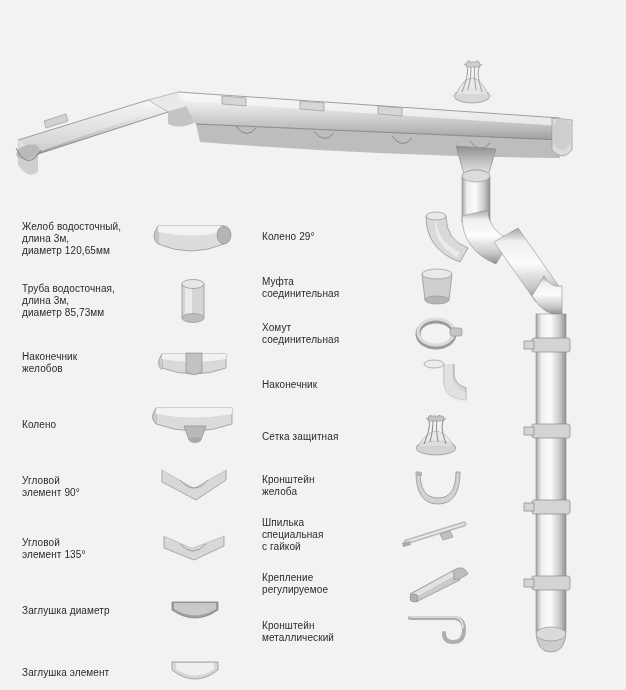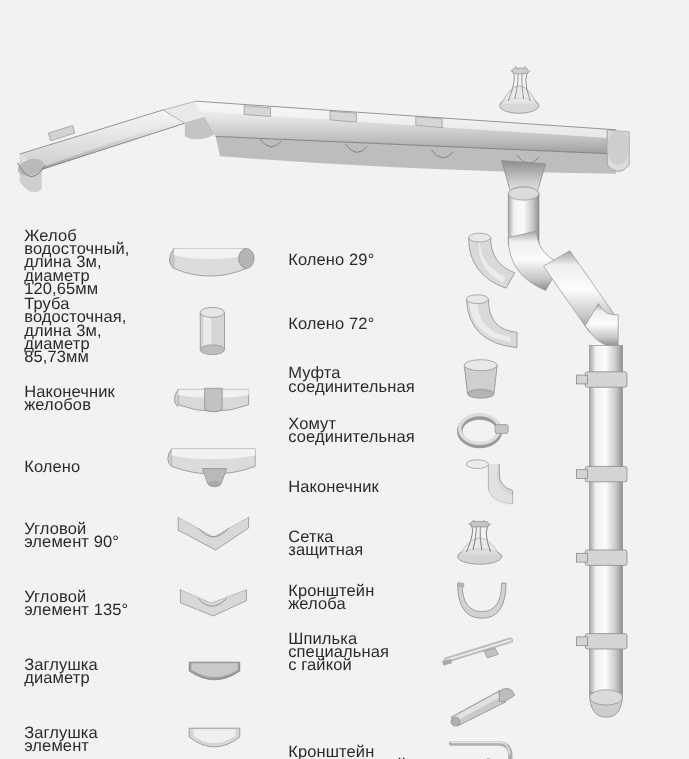--- a/index.html
+++ b/index.html
@@ -40,21 +40,21 @@
   .row {
     position: relative;
     height: 62px;
   }
   .row-label {
     position: absolute;
     left: 0;
     top: 50%;
     transform: translateY(-50%);
     width: 110px;
-    font-size: 15px;
+    font-size: 10px;
     line-height: 12px;
     color: #2a2a2a;
     letter-spacing: 0.1px;
   }
   .row-art {
     position: absolute;
     left: 118px;
     top: 0;
     width: 110px;
     height: 62px;
@@ -305,30 +305,20 @@
         <div class="row-label" style="white-space:pre-line">Колено 29°</div>
         <div class="row-art" style="height:58px">
           <svg viewBox="0 0 110 58" width="110" height="58">
             <path d="M46,8 L66,8 q0,24 22,32 l-8,14 q-34,-12 -34,-46 Z" fill="#d9d9d9" stroke="#8b8b8b" stroke-width=".7"></path>
             <path d="M49,8 L56,8 q0,26 24,36 l-3,5 q-26,-14 -21,-41 Z" fill="#f0f0f0" opacity=".75"></path>
             <ellipse cx="56" cy="8" rx="10" ry="4" fill="#e8e8e8" stroke="#8b8b8b" stroke-width=".6"></ellipse>
           </svg>
         </div>
       </div>
 
-      <div class="row" style="height:58px">
-        <div class="row-label" style="white-space:pre-line">Колено 72°</div>
-        <div class="row-art" style="height:58px">
-          <svg viewBox="0 0 110 58" width="110" height="58">
-            <path d="M44,6 L64,6 q0,28 26,30 l0,14 q-44,-4 -46,-44 Z" fill="#d9d9d9" stroke="#8b8b8b" stroke-width=".7"></path>
-            <path d="M47,6 L54,6 q0,30 30,34 l0,5 q-38,-6 -37,-39 Z" fill="#f0f0f0" opacity=".75"></path>
-            <ellipse cx="54" cy="6" rx="10" ry="4" fill="#e8e8e8" stroke="#8b8b8b" stroke-width=".6"></ellipse>
-          </svg>
-        </div>
-      </div>
 
       <div class="row" style="height:44px">
         <div class="row-label" style="white-space:pre-line">Муфта
 соединительная</div>
         <div class="row-art" style="height:44px">
           <svg viewBox="0 0 110 44" width="110" height="44">
             <path d="M42,8 L72,8 L69,34 L45,34 Z" fill="#cfcfcf" stroke="#8a8a8a" stroke-width=".7"></path>
             <ellipse cx="57" cy="8" rx="15" ry="5" fill="#e9e9e9" stroke="#8a8a8a" stroke-width=".6"></ellipse>
             <ellipse cx="57" cy="34" rx="12" ry="4" fill="#b5b5b5" stroke="#8a8a8a" stroke-width=".6"></ellipse>
           </svg>
@@ -394,20 +384,22 @@
           <svg viewBox="0 0 110 50" width="110" height="50">
             <path d="M26,32 L84,14" stroke="#bdbdbd" stroke-width="5" stroke-linecap="round"></path>
             <path d="M26,32 L84,14" stroke="#efefef" stroke-width="1.6" stroke-linecap="round"></path>
             <path d="M60,24 l10,-3 l3,6 l-10,3 Z" fill="#c2c2c2" stroke="#8a8a8a" stroke-width=".6"></path>
             <path d="M22,33 l8,-2 l1,4 l-8,2 Z" fill="#a9a9a9"></path>
           </svg>
         </div>
       </div>
 
       <div class="row" style="height:48px">
+        <div class="row-label" style="white-space:pre-line">Крепление
+регулируемое</div>
         <div class="row-art" style="height:48px">
           <svg viewBox="0 0 110 48" width="110" height="48">
             <path d="M30,34 L74,10 L80,20 L36,42 Z" fill="#cacaca" stroke="#8a8a8a" stroke-width=".7"></path>
             <path d="M32,34 L72,12 L74,16 L34,38 Z" fill="#ececec" opacity=".7"></path>
             <path d="M74,10 q10,-6 14,4 q-8,6 -14,6 Z" fill="#bdbdbd" stroke="#8a8a8a" stroke-width=".6"></path>
             <circle cx="34" cy="38" r="4" fill="#b1b1b1" stroke="#858585" stroke-width=".6"></circle>
           </svg>
         </div>
       </div>
 

